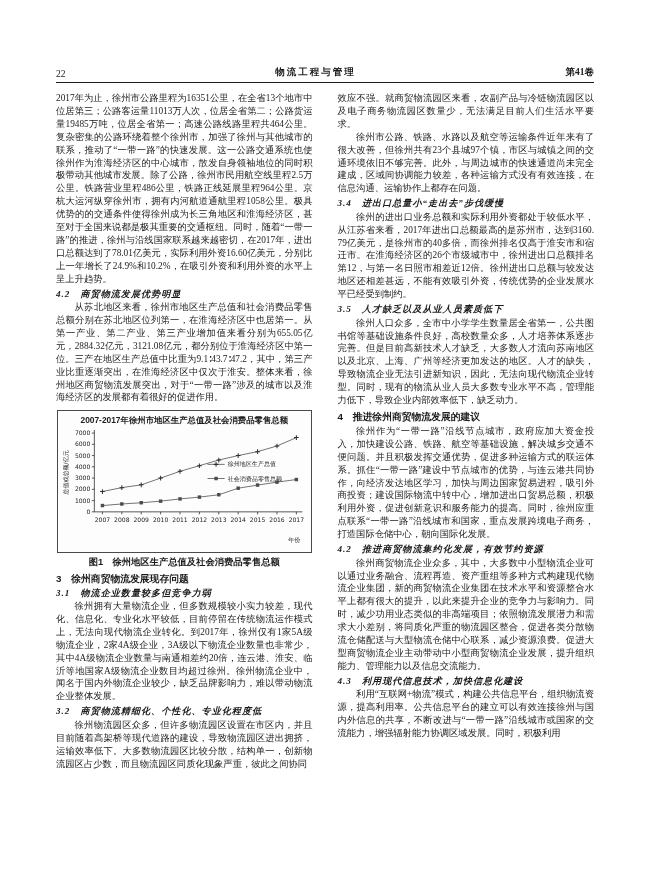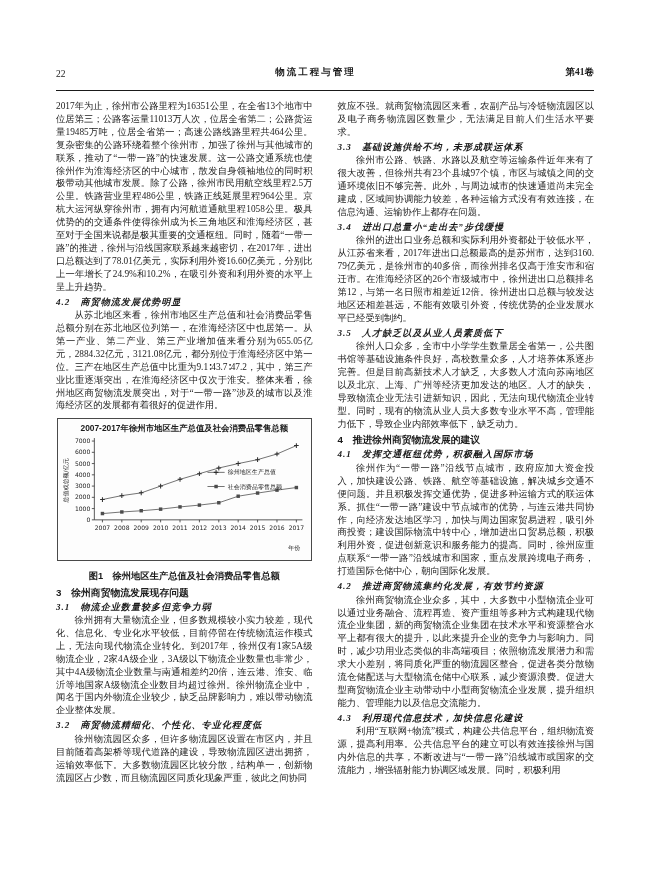--- a/index.html
+++ b/index.html
@@ -2,21 +2,21 @@
 <html><head>
 <meta charset="utf-8">
 <style>
   html,body{margin:0;padding:0;background:#ffffff;}
   .page{
     position:relative;width:650px;height:888px;margin:0 auto;background:#fff;
     font-family:"Liberation Serif","DejaVu Serif",serif;color:#1b1b1b;overflow:hidden;
   }
   .header{
     margin:66px 56px 0 56px;display:flex;justify-content:space-between;align-items:flex-end;
-    font-size:9.5px;padding-bottom:11px;border-bottom:1.6px solid #1a1a1a;
+    font-size:9.5px;padding-bottom:3px;border-bottom:1.6px solid #1a1a1a;
   }
   .header .journal{font-weight:700;letter-spacing:2px;}
   .header .vol{font-weight:700;text-align:right;}
   .columns{
     display:flex;gap:25px;margin:9px 56px 0 56px;
   }
   .col{flex:1;min-width:0;text-align:justify;}
   .para{
     margin:0;font-size:9.3px;line-height:12.9px;text-indent:2em;
     text-align:justify;word-break:break-all;
@@ -24,21 +24,21 @@
   .para.noindent{text-indent:0;}
   .h-sec{
     margin:3px 0 2px 0;font-size:9.8px;line-height:13px;font-weight:700;
     font-family:"Liberation Sans","DejaVu Sans",sans-serif;
   }
   .h-sub{
     margin:2px 0 1px 0;font-size:9.1px;line-height:12.5px;font-weight:700;font-style:italic;
     letter-spacing:1px;
   }
   .figbox{
-    margin:6px 1px 9px 1px;border:1px solid #4a4a4a;padding:4px 2px 1px 2px;background:#fdfdfd;
+    margin:6px 1px 3px 1px;border:1px solid #4a4a4a;padding:4px 2px 1px 2px;background:#fdfdfd;
   }
   .figtitle{
     text-align:center;font-weight:700;font-size:8.4px;line-height:10px;margin-bottom:2px;
     font-family:"Liberation Sans","DejaVu Sans",sans-serif;
   }
   .figcap{
     text-align:center;font-weight:700;font-size:9.3px;line-height:12px;margin:2px 0 4px 0;
     font-family:"Liberation Sans","DejaVu Sans",sans-serif;
   }
   .tick{font-size:6px;fill:#222;font-family:"DejaVu Sans","Liberation Sans",sans-serif;}
@@ -137,28 +137,26 @@
         </div>
         <div class="figcap">图1　徐州地区生产总值及社会消费品零售总额</div>
         <h2 class="h-sec">3　徐州商贸物流发展现存问题</h2>
         <h3 class="h-sub">3.1　物流企业数量较多但竞争力弱</h3>
         <p class="para">徐州拥有大量物流企业，但多数规模较小实力较差，现代化、信息化、专业化水平较低，目前停留在传统物流运作模式上，无法向现代物流企业转化。到2017年，徐州仅有1家5A级物流企业，2家4A级企业，3A级以下物流企业数量也非常少，其中4A级物流企业数量与南通相差约20倍，连云港、淮安、临沂等地国家A级物流企业数目均超过徐州。徐州物流企业中，闻名于国内外物流企业较少，缺乏品牌影响力，难以带动物流企业整体发展。</p>
         <h3 class="h-sub">3.2　商贸物流精细化、个性化、专业化程度低</h3>
         <p class="para">徐州物流园区众多，但许多物流园区设置在市区内，并且目前随着高架桥等现代道路的建设，导致物流园区进出拥挤，运输效率低下。大多数物流园区比较分散，结构单一，创新物流园区占少数，而且物流园区同质化现象严重，彼此之间协同</p>
       </div>
     <div class="col">
         <p class="para noindent">效应不强。就商贸物流园区来看，农副产品与冷链物流园区以及电子商务物流园区数量少，无法满足目前人们生活水平要求。</p>
-        <h3 class="h-sub">3.3　基础设施供给不均，未形成联运体系</h3>
         <p class="para">徐州市公路、铁路、水路以及航空等运输条件近年来有了很大改善，但徐州共有23个县城97个镇，市区与城镇之间的交通环境依旧不够完善。此外，与周边城市的快速通道尚未完全建成，区域间协调能力较差，各种运输方式没有有效连接，在信息沟通、运输协作上都存在问题。</p>
         <h3 class="h-sub">3.4　进出口总量小“走出去”步伐缓慢</h3>
         <p class="para">徐州的进出口业务总额和实际利用外资都处于较低水平，从江苏省来看，2017年进出口总额最高的是苏州市，达到3160.79亿美元，是徐州市的40多倍，而徐州排名仅高于淮安市和宿迁市。在淮海经济区的26个市级城市中，徐州进出口总额排名第12，与第一名日照市相差近12倍。徐州进出口总额与较发达地区还相差甚远，不能有效吸引外资，传统优势的企业发展水平已经受到制约。</p>
         <h3 class="h-sub">3.5　人才缺乏以及从业人员素质低下</h3>
         <p class="para">徐州人口众多，全市中小学学生数量居全省第一，公共图书馆等基础设施条件良好，高校数量众多，人才培养体系逐步完善。但是目前高新技术人才缺乏，大多数人才流向苏南地区以及北京、上海、广州等经济更加发达的地区。人才的缺失，导致物流企业无法引进新知识，因此，无法向现代物流企业转型。同时，现有的物流从业人员大多数专业水平不高，管理能力低下，导致企业内部效率低下，缺乏动力。</p>
         <h2 class="h-sec">4　推进徐州商贸物流发展的建议</h2>
-        <h3 class="h-sub">4.1　发挥交通枢纽优势，积极融入国际市场</h3>
         <p class="para">徐州作为“一带一路”沿线节点城市，政府应加大资金投入，加快建设公路、铁路、航空等基础设施，解决城乡交通不便问题。并且积极发挥交通优势，促进多种运输方式的联运体系。抓住“一带一路”建设中节点城市的优势，与连云港共同协作，向经济发达地区学习，加快与周边国家贸易进程，吸引外商投资；建设国际物流中转中心，增加进出口贸易总额，积极利用外资，促进创新意识和服务能力的提高。同时，徐州应重点联系“一带一路”沿线城市和国家，重点发展跨境电子商务，打造国际仓储中心，朝向国际化发展。</p>
         <h3 class="h-sub">4.2　推进商贸物流集约化发展，有效节约资源</h3>
         <p class="para">徐州商贸物流企业众多，其中，大多数中小型物流企业可以通过业务融合、流程再造、资产重组等多种方式构建现代物流企业集团，新的商贸物流企业集团在技术水平和资源整合水平上都有很大的提升，以此来提升企业的竞争力与影响力。同时，减少功用业态类似的非高端项目；依照物流发展潜力和需求大小差别，将同质化严重的物流园区整合，促进各类分散物流仓储配送与大型物流仓储中心联系，减少资源浪费。促进大型商贸物流企业主动带动中小型商贸物流企业发展，提升组织能力、管理能力以及信息交流能力。</p>
         <h3 class="h-sub">4.3　利用现代信息技术，加快信息化建设</h3>
         <p class="para">利用“互联网+物流”模式，构建公共信息平台，组织物流资源，提高利用率。公共信息平台的建立可以有效连接徐州与国内外信息的共享，不断改进与“一带一路”沿线城市或国家的交流能力，增强辐射能力协调区域发展。同时，积极利用</p>
       </div>
   </div>
 </div>
 
 </body></html>

